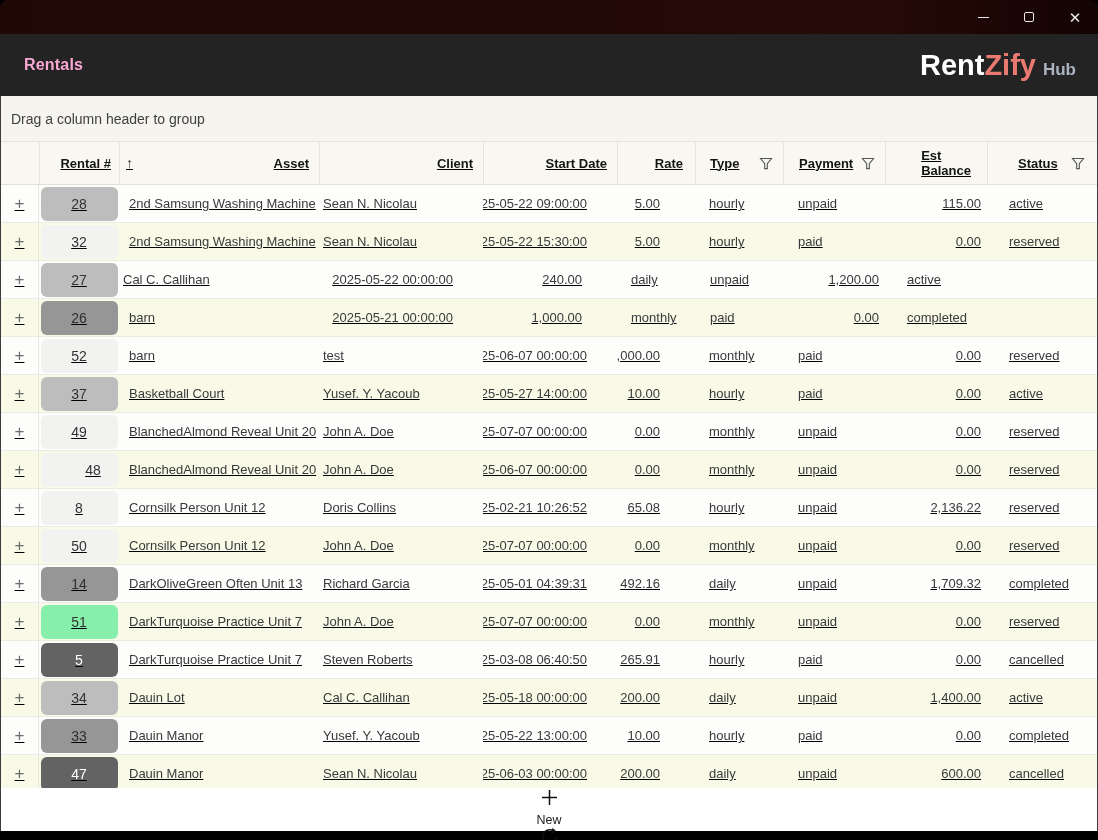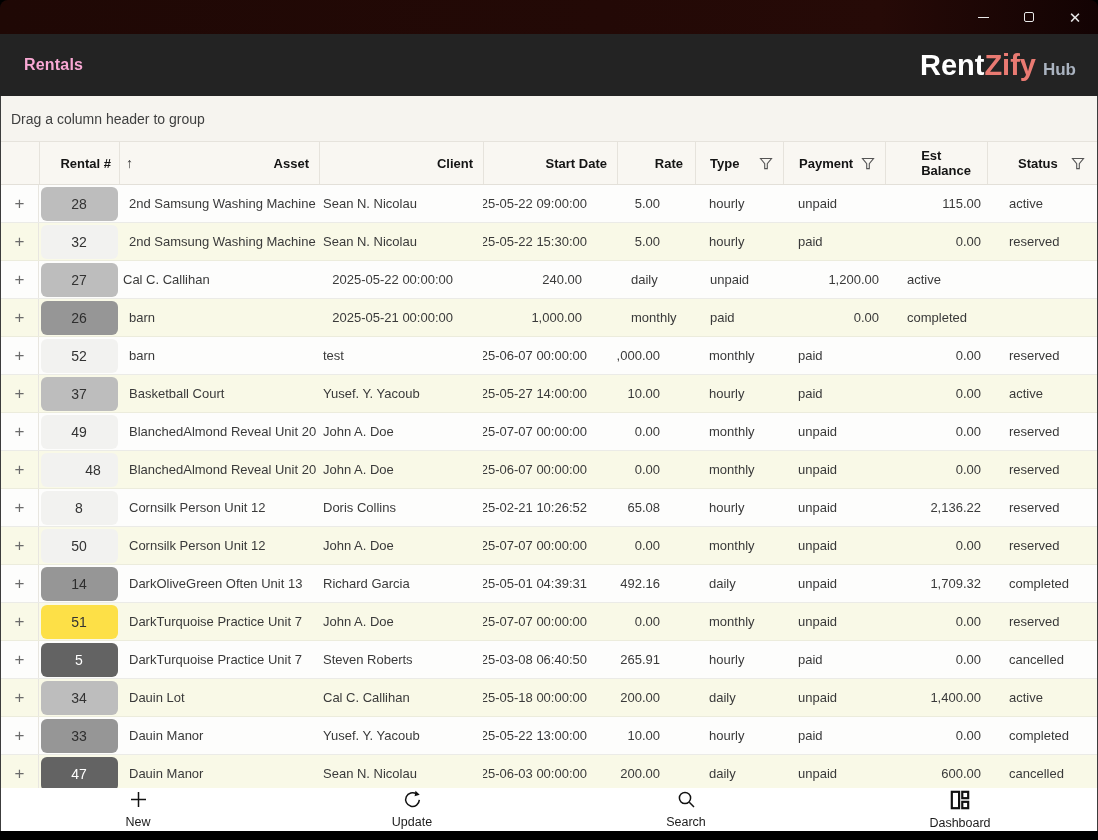--- a/index.html
+++ b/index.html
@@ -21,21 +21,21 @@
   .brand { display:flex; align-items:baseline; font-weight:800; }
   .brand .p1 { color:#ffffff; font-size:29px;margin-left:45px; }
   .brand .p2 { color:#e97a72; font-size:29px; }
   .brand .p3 { color:#aab3c0; font-size:17px; font-weight:700; margin-left:7px; }
 
   
   .content { background:#f6f4ef; border-left:1px solid #3c3c3c; border-right:1px solid #3c3c3c; }
 
   .group-panel { height:45px; display:flex; align-items:center; padding-left:10px; color:#3f3f3f; font-size:14px; }
 
-  .grid-cols { display:grid; grid-template-columns:38px 80px 200px 164px 134px 78px 88px 102px 102px minmax(0,1fr); }
+  .grid-cols { display:grid; grid-template-columns:38px 80px 200px 164px 134px 78px 88px 102px 102px minmax(0,1fr);text-decoration:underline; }
 
   
   .thead { height:44px; background:#f9f7f2; border-top:1px solid #e6e3dc; border-bottom:1px solid #e3e0d9; }
   .hcell { display:flex; align-items:center; font-size:13px; font-weight:700; color:#141414; border-left:1px solid #e6e3dc; overflow:hidden; }
   .hcell:first-child { border-left:none; }
   .h-rental { justify-content:flex-end; padding-right:8px; }
   .h-asset { justify-content:space-between; padding:0 10px 0 6px; }
   .h-client { justify-content:flex-end; padding-right:10px; }
   .h-start { justify-content:flex-end; padding-right:10px; }
   .h-rate { justify-content:flex-end; padding-right:12px; }
@@ -59,21 +59,21 @@
   .c-client { padding-left:4px; }
   .c-start { justify-content:flex-end; padding-right:30px; }
   .c-rate { justify-content:flex-end; padding-right:35px; }
   .c-type { padding-left:14px; }
   .c-payment { padding-left:15px; }
   .c-est { justify-content:flex-end; padding-right:6px; }
   .c-status { padding-left:22px; }
 
   
   .toolbar { height:43px; background:#ffffff; border-left:1px solid #3c3c3c; border-right:1px solid #3c3c3c;
-    display:flex; align-items:stretch; }
+    display:flex; align-items:stretch;flex-direction:column; }
   .tool { flex:1 1 0; display:flex; flex-direction:column; align-items:center; justify-content:center; gap:2px; cursor:default; }
   .tool .tlabel { font-size:12.5px; color:#1c1c1c; }
   .bottom-strip { height:7px; background:#000; }
 </style>
 </head>
 <body>
 
 <div class="window">
 
   <div class="titlebar">
@@ -323,21 +323,21 @@
           <div class="cell c-type">daily</div>
           <div class="cell c-payment">unpaid</div>
           <div class="cell c-est">1,709.32</div>
           <div class="cell c-status">completed</div>
         </div>
         <div class="trow grid-cols alt">
           <div class="cell c-gutter">
             <div class="">+</div>
           </div>
           <div class="cell c-badge-wrap">
-            <div class="badge" style="background: #fde047; color: rgb(51, 51, 51);">51</div>
+            <div class="badge" style="background: #86efac; color: rgb(51, 51, 51);">51</div>
           </div>
           <div class="cell c-asset">DarkTurquoise Practice Unit 7</div>
           <div class="cell c-client">John A. Doe</div>
           <div class="cell c-start">2025-07-07 00:00:00</div>
           <div class="cell c-rate">0.00</div>
           <div class="cell c-type">monthly</div>
           <div class="cell c-payment">unpaid</div>
           <div class="cell c-est">0.00</div>
           <div class="cell c-status">reserved</div>
         </div>

